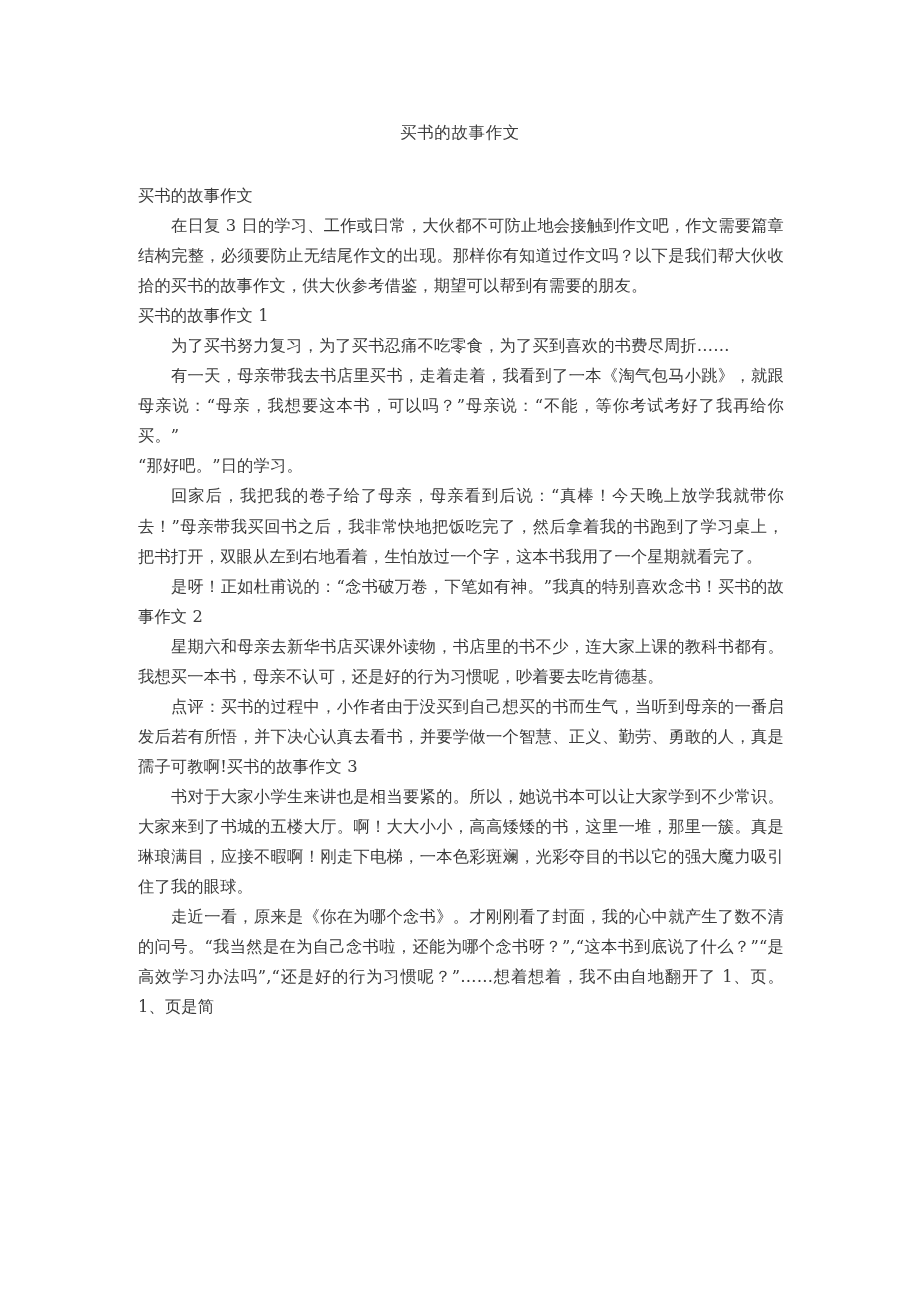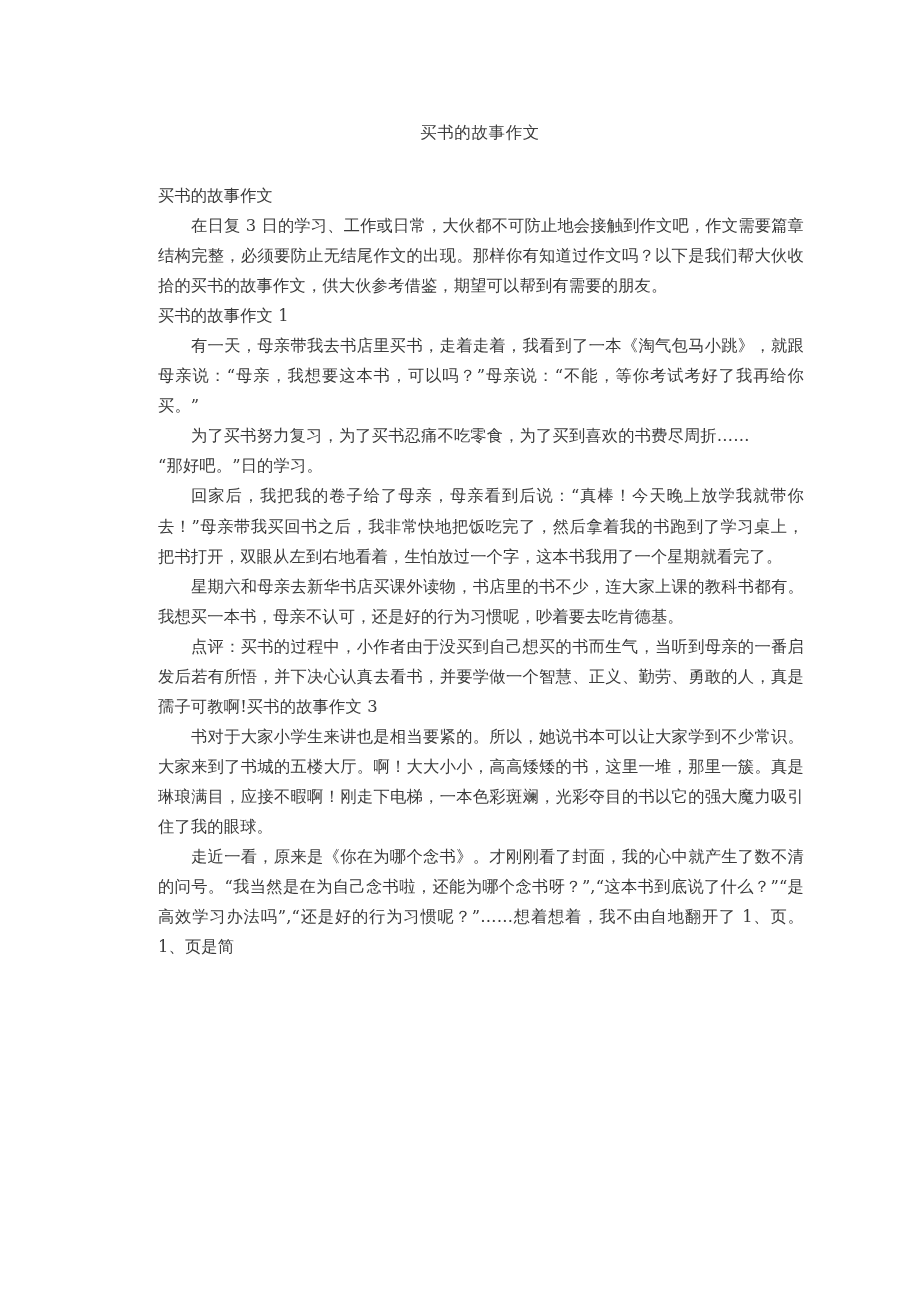--- a/index.html
+++ b/index.html
@@ -14,21 +14,20 @@
     font-family: "DejaVu Serif", "Liberation Serif", serif;
     color: #3a3a3a;
     overflow: hidden;
   }
   .page {
     width: 784px;
     height: 1302px;
     background: #ffffff;
     position: relative;
     box-sizing: border-box;
-    margin-left: 20px;
   }
   .doc-title {
     position: absolute;
     top: 118px;
     left: 0;
     width: 920px;
     text-align: center;
     font-size: 16.5px;
     line-height: 30px;
     letter-spacing: 0.6px;
@@ -65,29 +64,30 @@
   <div class="doc-title">买书的故事作文</div>
 
   <div class="body-block">
 
     <p class="para">买书的故事作文</p>
 
     <p class="para indent">在日复 3 日的学习、工作或日常，大伙都不可防止地会接触到作文吧，作文需要篇章结构完整，必须要防止无结尾作文的出现。那样你有知道过作文吗？以下是我们帮大伙收拾的买书的故事作文，供大伙参考借鉴，期望可以帮到有需要的朋友。</p>
 
     <p class="para">买书的故事作文 1</p>
 
+    <p class="para indent">为了买书努力复习，为了买书忍痛不吃零食，为了买到喜欢的书费尽周折……</p>
+
     <p class="para indent">有一天，母亲带我去书店里买书，走着走着，我看到了一本《淘气包马小跳》，就跟母亲说：“母亲，我想要这本书，可以吗？”母亲说：“不能，等你考试考好了我再给你买。”</p>
-
-    <p class="para indent">为了买书努力复习，为了买书忍痛不吃零食，为了买到喜欢的书费尽周折……</p>
 
     <p class="para">“那好吧。”日的学习。</p>
 
 
     <p class="para indent">回家后，我把我的卷子给了母亲，母亲看到后说：“真棒！今天晚上放学我就带你去！”母亲带我买回书之后，我非常快地把饭吃完了，然后拿着我的书跑到了学习桌上，把书打开，双眼从左到右地看着，生怕放过一个字，这本书我用了一个星期就看完了。</p>
 
+    <p class="para indent">是呀！正如杜甫说的：“念书破万卷，下笔如有神。”我真的特别喜欢念书！买书的故事作文 2</p>
 
     <p class="para indent">星期六和母亲去新华书店买课外读物，书店里的书不少，连大家上课的教科书都有。我想买一本书，母亲不认可，还是好的行为习惯呢，吵着要去吃肯德基。</p>
 
 
     <p class="para indent">点评：买书的过程中，小作者由于没买到自己想买的书而生气，当听到母亲的一番启发后若有所悟，并下决心认真去看书，并要学做一个智慧、正义、勤劳、勇敢的人，真是孺子可教啊!买书的故事作文 3</p>
 
     <p class="para indent">书对于大家小学生来讲也是相当要紧的。所以，她说书本可以让大家学到不少常识。大家来到了书城的五楼大厅。啊！大大小小，高高矮矮的书，这里一堆，那里一簇。真是琳琅满目，应接不暇啊！刚走下电梯，一本色彩斑斓，光彩夺目的书以它的强大魔力吸引住了我的眼球。</p>
 
     <p class="para indent">走近一看，原来是《你在为哪个念书》。才刚刚看了封面，我的心中就产生了数不清的问号。“我当然是在为自己念书啦，还能为哪个念书呀？”,“这本书到底说了什么？”“是高效学习办法吗”,“还是好的行为习惯呢？”……想着想着，我不由自地翻开了 1、页。1、页是简</p>
 

